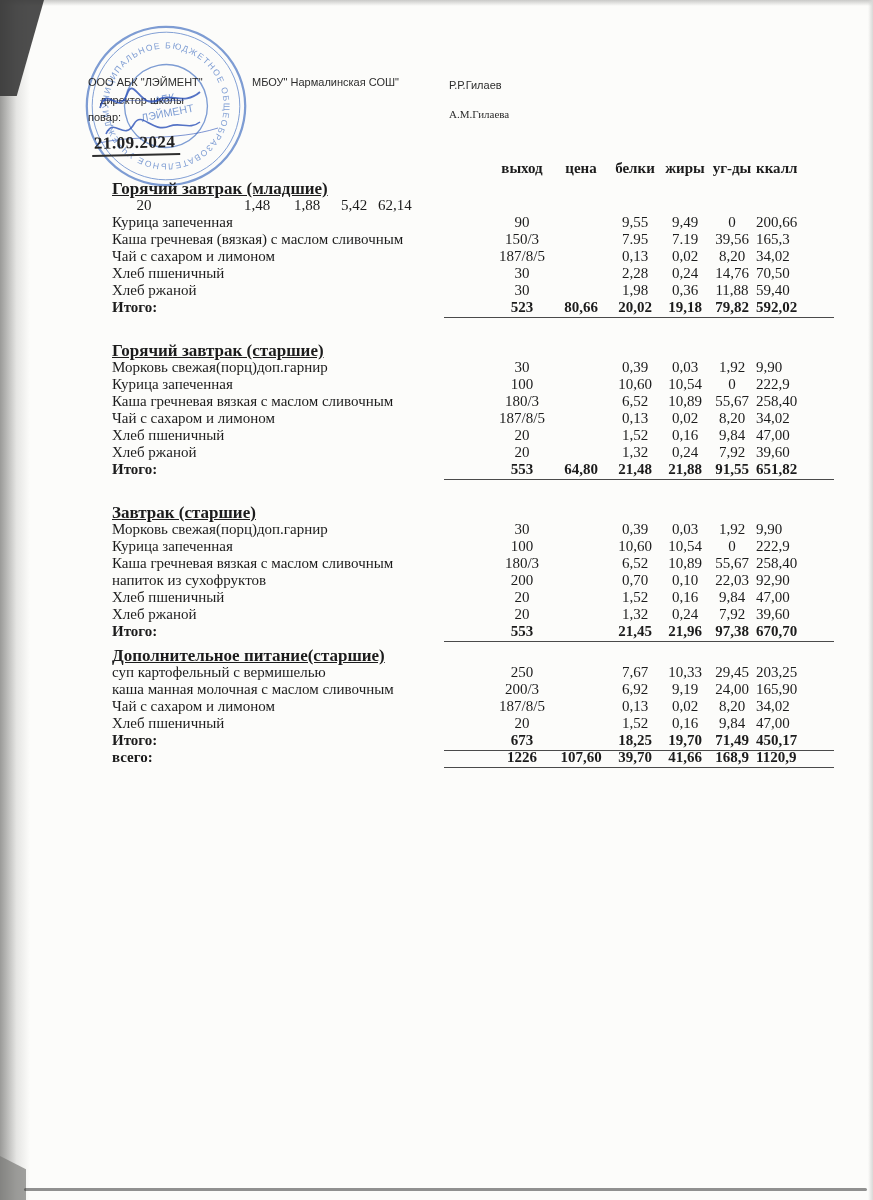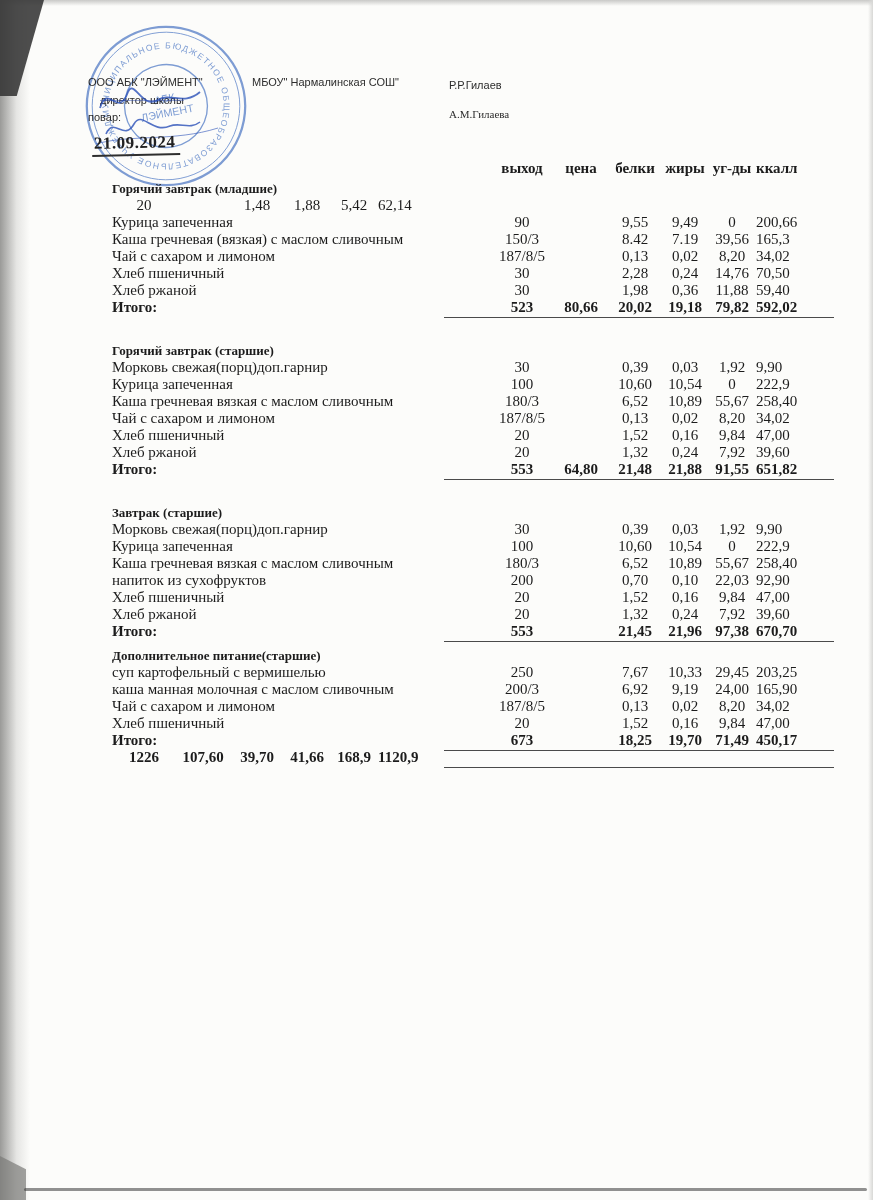--- a/index.html
+++ b/index.html
@@ -44,21 +44,21 @@
   .trow{display:flex;height:17px;line-height:17px;font-size:15px;position:relative;white-space:nowrap;}
   .cell{flex:none;overflow:visible;}
   .cell.name{width:374px;text-align:left;padding-right:4px;}
   .cell.c0{width:64px;text-align:center;}
   .cell.c1{width:54px;text-align:center;}
   .cell.c2{width:54px;text-align:center;}
   .cell.c3{width:46px;text-align:center;}
   .cell.c4{width:48px;text-align:center;}
   .cell.c5{width:62px;text-align:left;}
   .thead{font-weight:700;margin-bottom:3px;}
-  .title-cell{font-weight:700;font-size:13px;}
+  .title-cell{font-weight:700;font-size:17px;text-decoration:underline;}
   .section{margin-top:0;}
   .section + .section{margin-top:26px;}
   .section.tight{margin-top:7px;}
   .total .bold,.total .tlabel{font-weight:700;}
   .tlabel{text-align:right;padding-right:10px;}
   .total::after{content:'';position:absolute;left:332px;right:-8px;bottom:-2px;
     border-bottom:1.5px solid #4a4a4a;}
 </style>
 </head>
 <body>
@@ -129,21 +129,21 @@
           <div class="cell c1"></div>
           <div class="cell c2">9,55</div>
           <div class="cell c3">9,49</div>
           <div class="cell c4">0</div>
           <div class="cell c5">200,66</div>
         </div>
         <div class="trow">
           <div class="cell name">Каша гречневая (вязкая) с маслом сливочным</div>
           <div class="cell c0">150/3</div>
           <div class="cell c1"></div>
-          <div class="cell c2">8.42</div>
+          <div class="cell c2">7.95</div>
           <div class="cell c3">7.19</div>
           <div class="cell c4">39,56</div>
           <div class="cell c5">165,3</div>
         </div>
         <div class="trow">
           <div class="cell name">Чай с сахаром и лимоном</div>
           <div class="cell c0">187/8/5</div>
           <div class="cell c1"></div>
           <div class="cell c2">0,13</div>
           <div class="cell c3">0,02</div>
@@ -358,20 +358,21 @@
           <div class="cell name tlabel">Итого:</div>
           <div class="cell c0 bold">673</div>
           <div class="cell c1 bold"></div>
           <div class="cell c2 bold">18,25</div>
           <div class="cell c3 bold">19,70</div>
           <div class="cell c4 bold">71,49</div>
           <div class="cell c5 bold">450,17</div>
         </div>
       </div>
       <div class="trow total">
+        <div class="cell name tlabel">всего:</div>
         <div class="cell c0 bold">1226</div>
         <div class="cell c1 bold">107,60</div>
         <div class="cell c2 bold">39,70</div>
         <div class="cell c3 bold">41,66</div>
         <div class="cell c4 bold">168,9</div>
         <div class="cell c5 bold">1120,9</div>
       </div>
     </div>
 
 </div>

